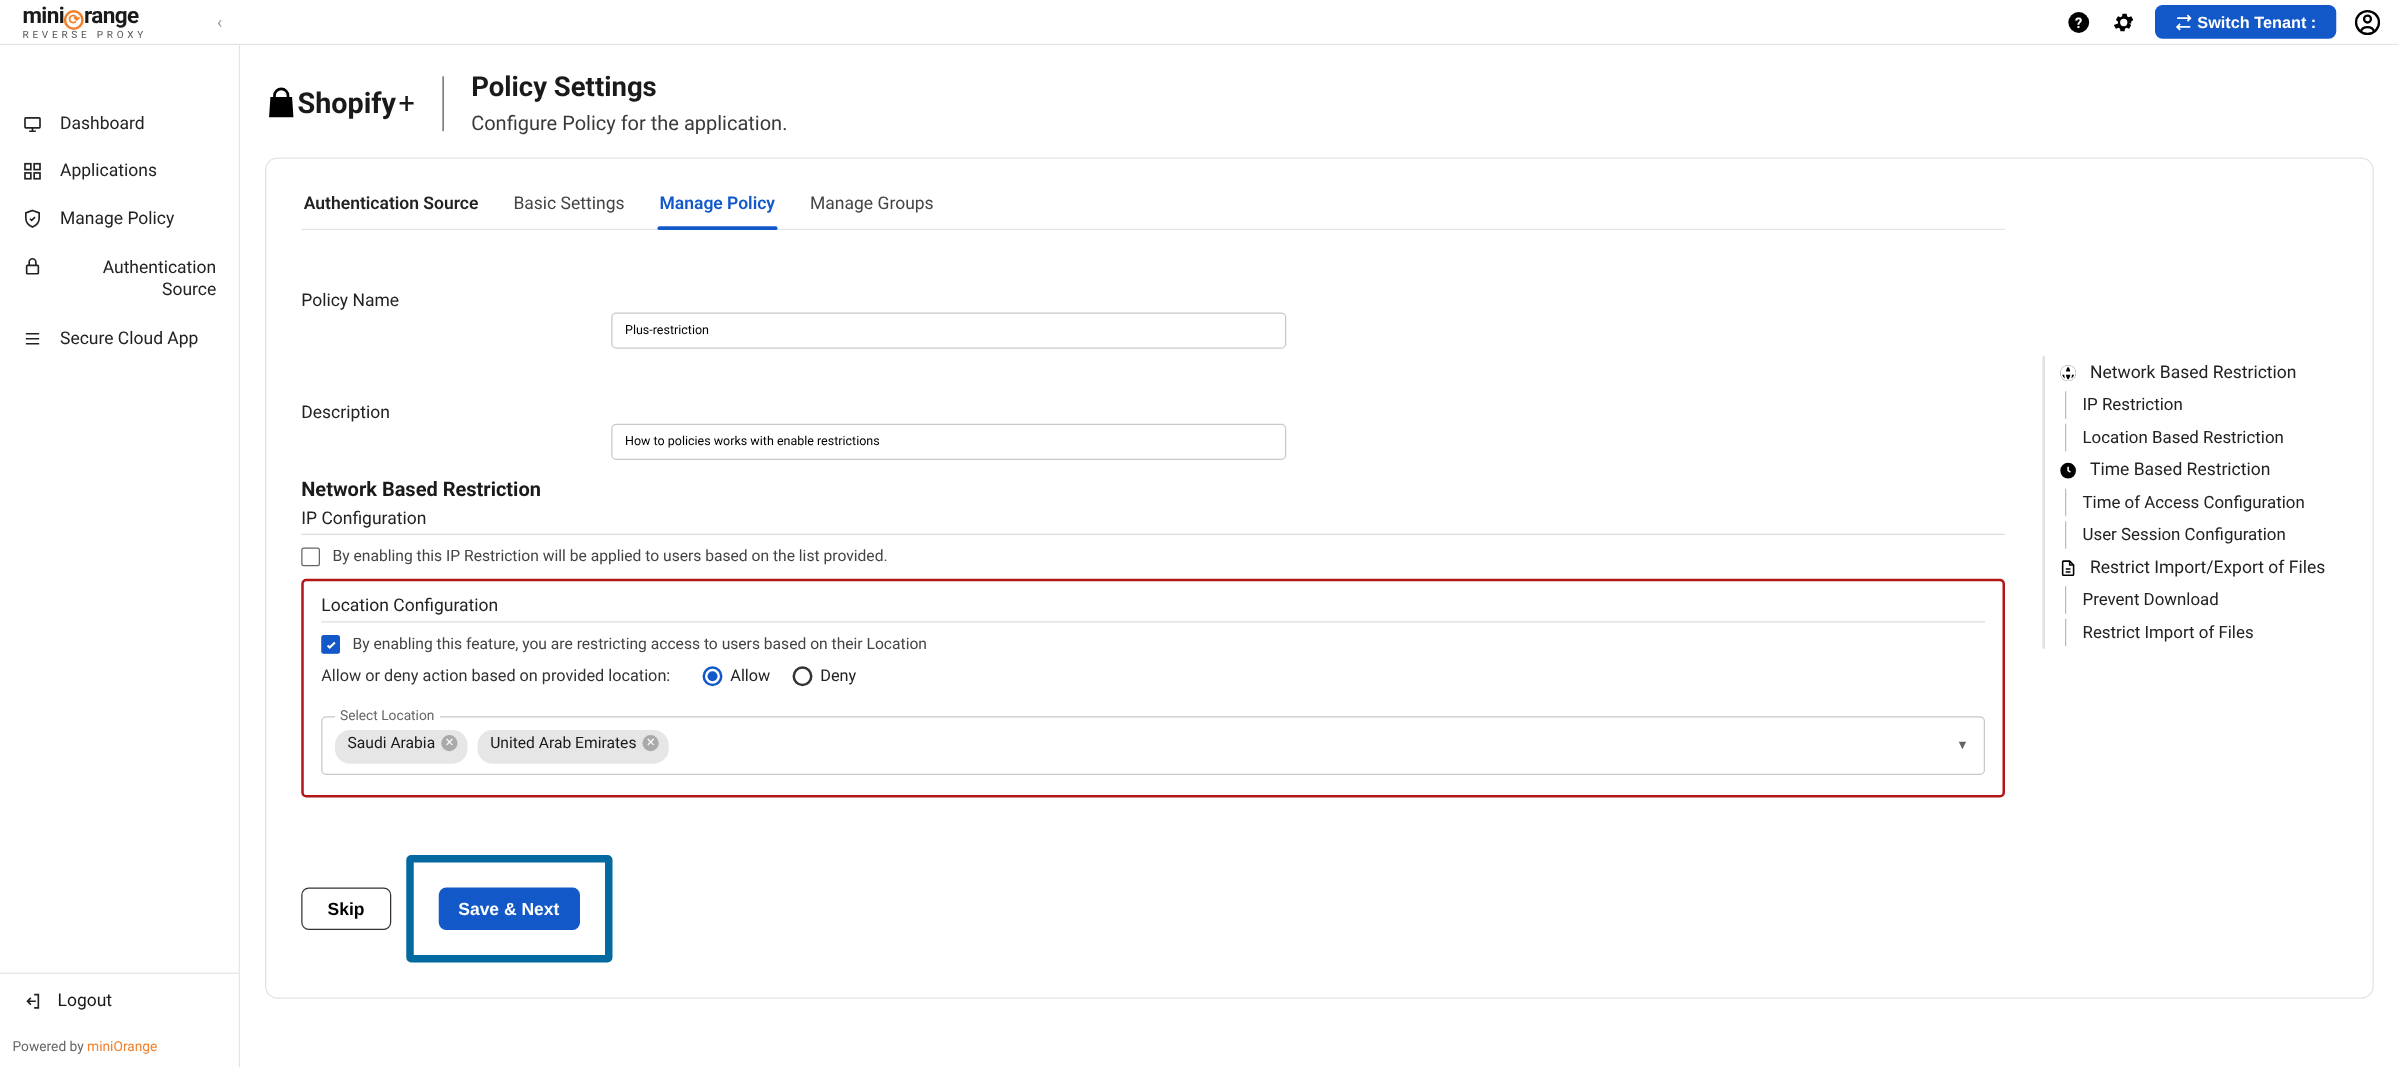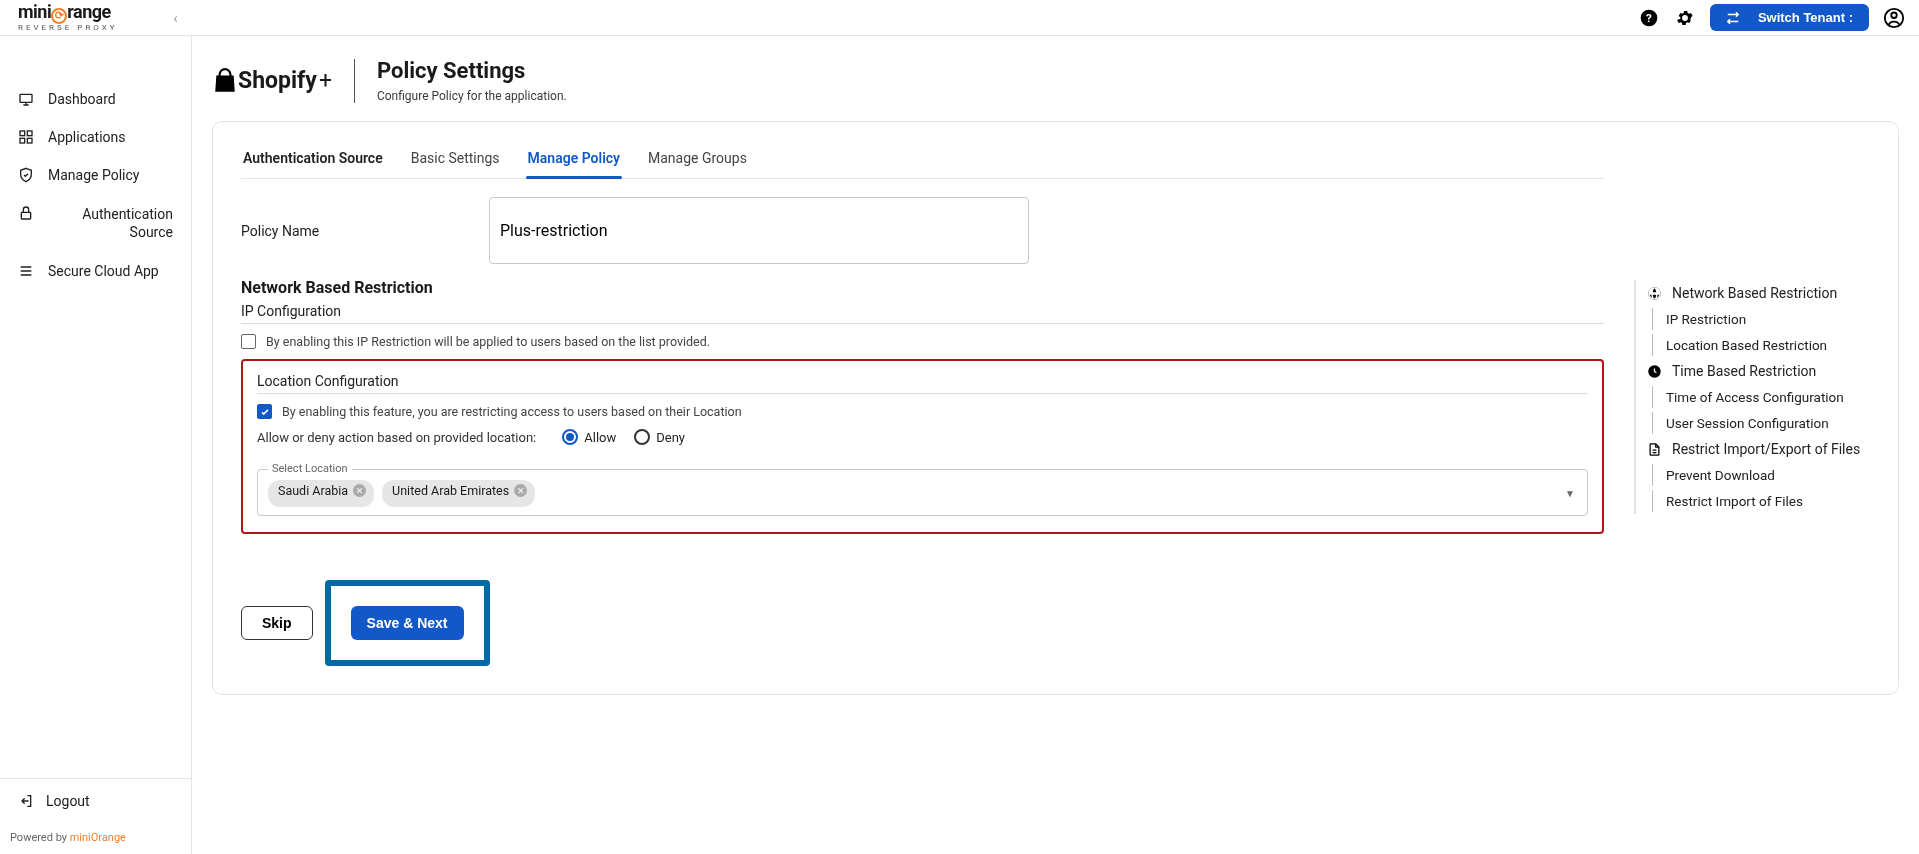--- a/index.html
+++ b/index.html
@@ -13,21 +13,21 @@
 .brand { display: flex; align-items: center; gap: 8px; padding-left: 8px; }
 .brand-logo { font-weight: 700; font-size: 18px; letter-spacing: -0.5px; }
 .brand-logo .o { color: #f2812c; display: inline-block; border: 2px solid #f2812c; border-radius: 50%; width: 16px; height: 16px; line-height: 12px; text-align: center; font-size: 11px; vertical-align: -1px; }
 .brand-sub { font-size: 8px; letter-spacing: 3px; color: #555; }
 .brand-wrap { display:flex; flex-direction:column; line-height:1; }
 .collapse-btn { margin-left: 48px; color: #999; font-size: 14px; cursor: pointer; }
 .header-right { display: flex; align-items: center; gap: 14px; }
 .icon-btn { width: 22px; height: 22px; display: inline-flex; align-items: center; justify-content: center; cursor: pointer; }
 .switch-tenant-btn {
   background: #1258c9; color: #fff; border: none; border-radius: 6px;
-  padding: 6px 16px; font-weight: 600; font-size: 13px; display: inline-flex; align-items: center; gap: 18px; cursor: pointer;
+  padding: 6px 16px; font-weight: 600; font-size: 13px; display: inline-flex; align-items: center; gap: 4px; cursor: pointer;
 }
 
 
 .layout { display: flex; min-height: calc(854px - 36px); }
 .sidebar { width: 192px; border-right: 1px solid #e5e5e5; display: flex; flex-direction: column; justify-content: space-between; padding-top: 44px; }
 .nav { list-style: none; text-align: right; }
 .nav li { display: flex; align-items: center; gap: 12px; padding: 11px 18px; font-size: 14px; color: #222; cursor: pointer; }
 .nav li .nav-icon { width: 18px; text-align: center; }
 .nav li.twoline { align-items: flex-start; }
 .nav li.twoline .nav-label { line-height: 1.3; }
@@ -36,42 +36,42 @@
 .powered { padding: 8px 10px 10px; font-size: 11px; color: #666; }
 .powered .mo { color: #f2812c; }
 
 
 .main { flex: 1; padding: 0 0 20px 0; }
 .page-head { display: flex; align-items: center; gap: 22px; padding: 22px 20px 18px 20px; }
 .shopify-badge { display: flex; align-items: flex-start; gap: 0; font-weight: 700; font-size: 23px; }
 .shopify-badge .plus { font-weight: 400; margin-left: 2px; }
 .divider-v { width: 1px; height: 44px; background: #555; }
 .page-titles h1 { font-size: 22px; font-weight: 700; margin-bottom: 6px; }
-.page-titles p { font-size: 12px; color: #3a3a3a; }
+.page-titles p { font-size: 16px; color: #3a3a3a; }
 
 .card {
   margin: 0 20px; border: 1px solid #e2e2e2; border-radius: 10px; padding: 18px 28px 28px;
   display: flex; gap: 30px; align-items: flex-start;
 }
 .card-left { flex: 1; }
 .card-right { width: 236px; border-left: 2px solid #e0e0e0; padding-left: 0; margin-top: 140px; }
 
 
 .tabs { display: flex; gap: 24px; border-bottom: 1px solid #e5e5e5; margin-bottom: 18px; }
 .tab { padding: 10px 2px 12px; font-size: 14px; color: #444; cursor: pointer; position: relative; }
 .tab.active { color: #1258c9; font-weight: 600; }
 .tab.active::after { content: ""; position: absolute; left: 0; right: 0; bottom: -1px; height: 3px; background: #1258c9; border-radius: 2px; }
 .tab.bold { font-weight: 600; color: #222; }
 
 
 .form-row { display: flex; align-items: center; margin-bottom: 12px; gap: 32px; }
 .form-row label { width: 216px; font-size: 14px; color: #222; }
 .form-row input {
   flex: 0 0 540px; max-width: 540px; border: 1px solid #c8c8c8; border-radius: 4px;
-  padding: 23px 10px; font-size: 16px; font-family: inherit;
+  padding: 8px 10px; font-size: 10px; font-family: inherit; margin-top: 48px;
 }
 
 
 .sec-h { font-size: 16px; font-weight: 700; margin: 14px 0 6px; }
 .sub-h { font-size: 14px; font-weight: 400; color: #222; padding-bottom: 4px; border-bottom: 1px solid #ddd; margin-bottom: 10px; }
 .check-row { display: flex; align-items: flex-start; gap: 10px; font-size: 12.5px; color: #444; margin-bottom: 10px; }
 .checkbox { width: 15px; height: 15px; border: 1.5px solid #666; border-radius: 2px; flex-shrink: 0; display: inline-flex; align-items: center; justify-content: center; }
 .checkbox.checked { background: #1258c9; border-color: #1258c9; color: #fff; }
 
 .loc-box { border: 2px solid #b01616; border-radius: 4px; padding: 12px 14px 16px; margin-top: 2px; }
@@ -231,20 +231,24 @@
           <div class="tab bold">Authentication Source</div>
           <div class="tab">Basic Settings</div>
           <div class="tab active">Manage Policy</div>
           <div class="tab">Manage Groups</div>
         </div>
 
         <div class="form-row">
           <label>Policy Name</label>
           <input type="text" value="Plus-restriction" style="">
         </div>
+        <div class="form-row">
+          <label>Description</label>
+          <input type="text" value="How to policies works with enable restrictions" style="">
+        </div>
 
         <div class="sec-h">Network Based Restriction</div>
 
         <div class="sub-h">IP Configuration</div>
         <div class="check-row">
           <span class="checkbox"></span>
           <span>By enabling this IP Restriction will be applied to users based on the list provided.</span>
         </div>
 
         <div class="loc-box">

